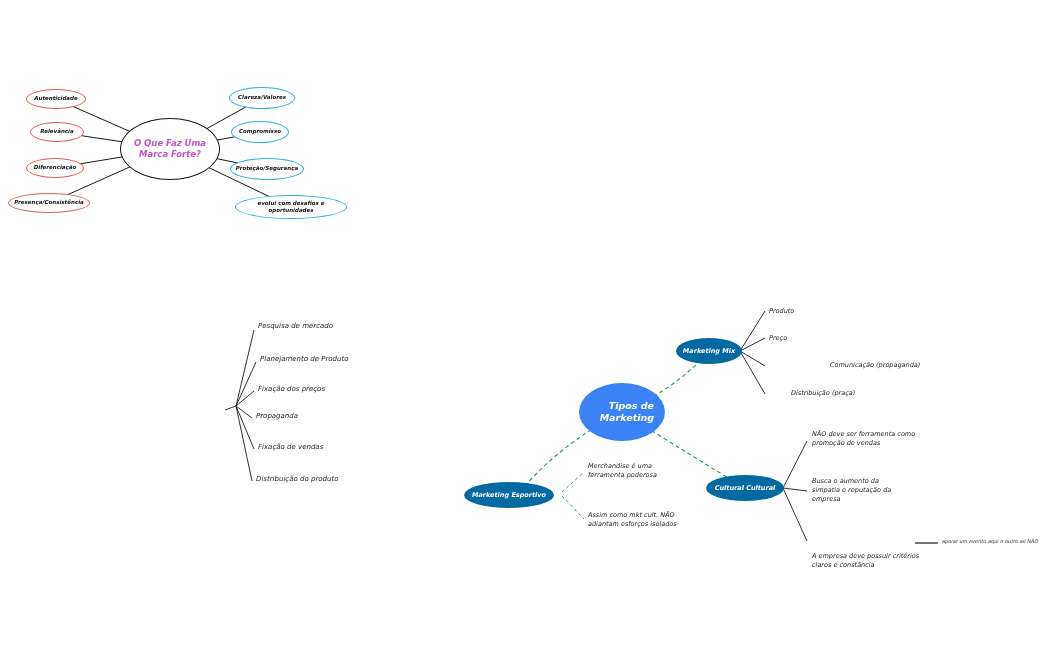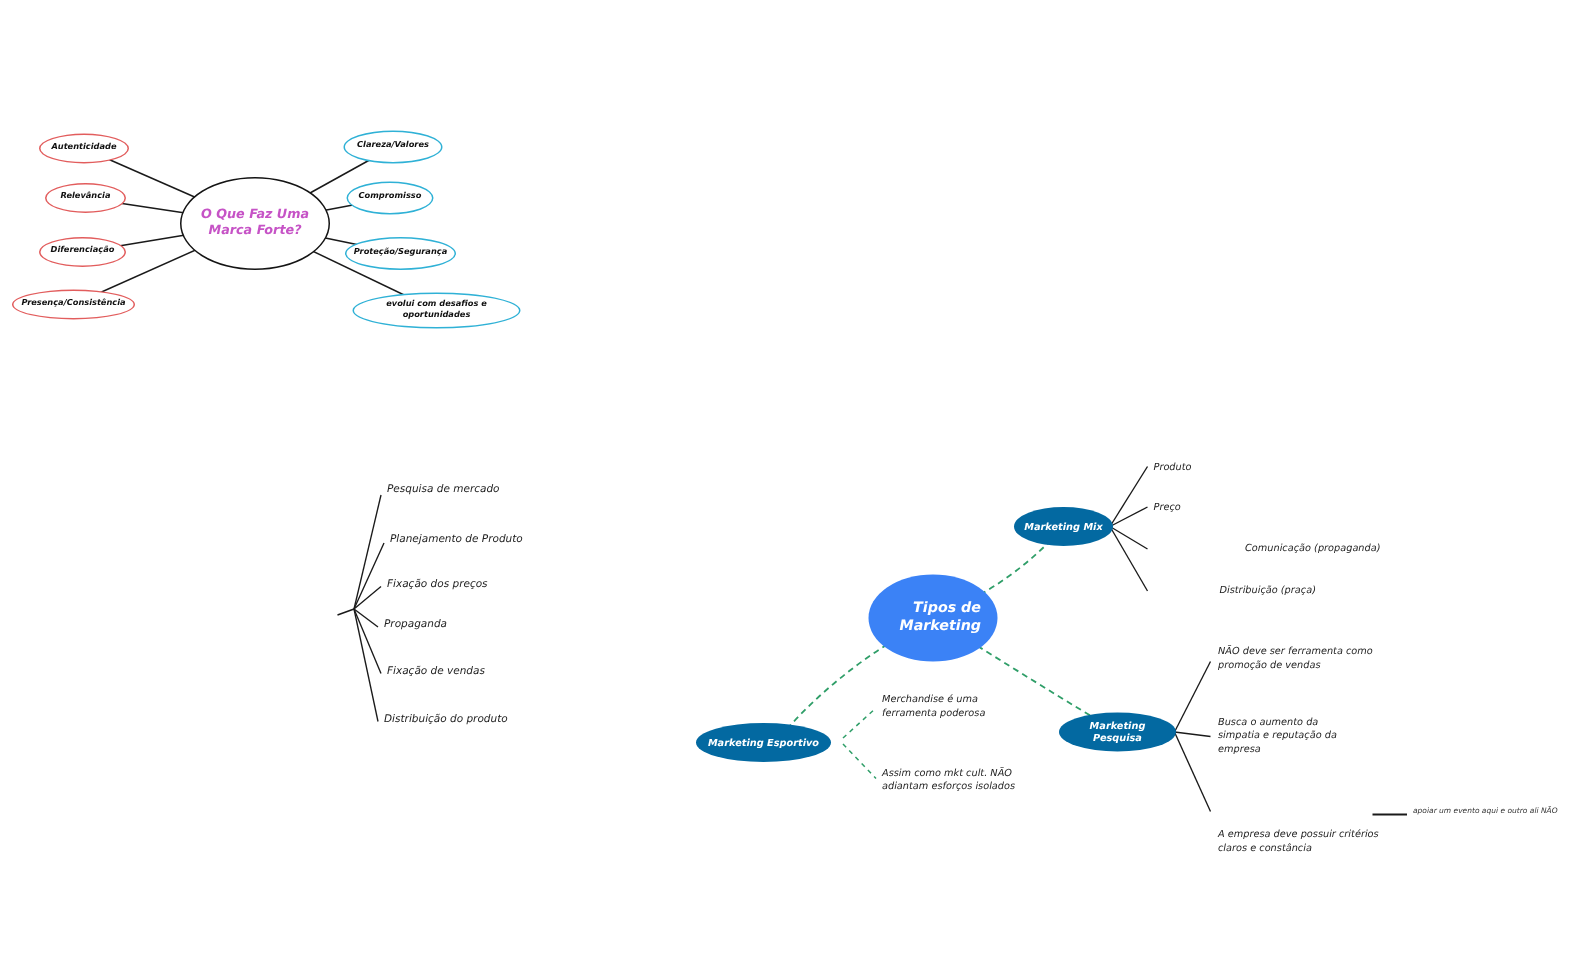--- a/index.html
+++ b/index.html
@@ -94,26 +94,26 @@
   <div class="leaf sm nowrap" style="left:260px; top:355px;">Planejamento de Produto</div>
   <div class="leaf sm nowrap" style="left:258px; top:385px;">Fixação dos preços</div>
   <div class="leaf sm nowrap" style="left:256px; top:412px;">Propaganda</div>
   <div class="leaf sm nowrap" style="left:258px; top:443px;">Fixação de vendas</div>
   <div class="leaf sm nowrap" style="left:256px; top:475px;">Distribuição do produto</div>
 
   <div class="node tipos-center" style="left:579px; top:383px; width:86px; height:58px;">Tipos de Marketing</div>
 
   <div class="node tipos-branch" style="left:676px; top:338px; width:66px; height:26px;">Marketing Mix</div>
   <div class="node tipos-branch" style="left:464px; top:482px; width:90px; height:26px;text-align:right;">Marketing Esportivo</div>
-  <div class="node tipos-branch" style="left:706px; top:475px; width:78px; height:26px;">Marketing Pesquisa</div>
+  <div class="node tipos-branch" style="left:706px; top:475px; width:78px; height:26px;">Cultural Cultural</div>
 
   <div class="leaf nowrap" style="left:769px; top:307px;">Produto</div>
   <div class="leaf nowrap" style="left:769px; top:334px;">Preço</div>
   <div class="leaf nowrap" style="left:802px; top:361px;padding-left:28px;">Comunicação (propaganda)</div>
-  <div class="leaf nowrap" style="left:813px; top:389px;">Distribuição (praça)</div>
+  <div class="leaf nowrap" style="left:791px; top:389px;">Distribuição (praça)</div>
 
   <div class="leaf" style="left:588px; top:462px; width:78px;">Merchandise é uma ferramenta poderosa</div>
   <div class="leaf" style="left:588px; top:511px; width:100px;">Assim como mkt cult. NÃO adiantam esforços isolados</div>
 
   <div class="leaf" style="left:812px; top:430px; width:105px;">NÃO deve ser ferramenta como promoção de vendas</div>
   <div class="leaf" style="left:812px; top:477px; width:92px;">Busca o aumento da simpatia e reputação da empresa</div>
   <div class="leaf" style="left:812px; top:531px; width:108px;margin-top:21px;">A empresa deve possuir critérios claros e constância</div>
 
   <div class="leaf note nowrap" style="left:942px; top:538px;">apoiar um evento aqui e outro ali NÃO</div>
 

